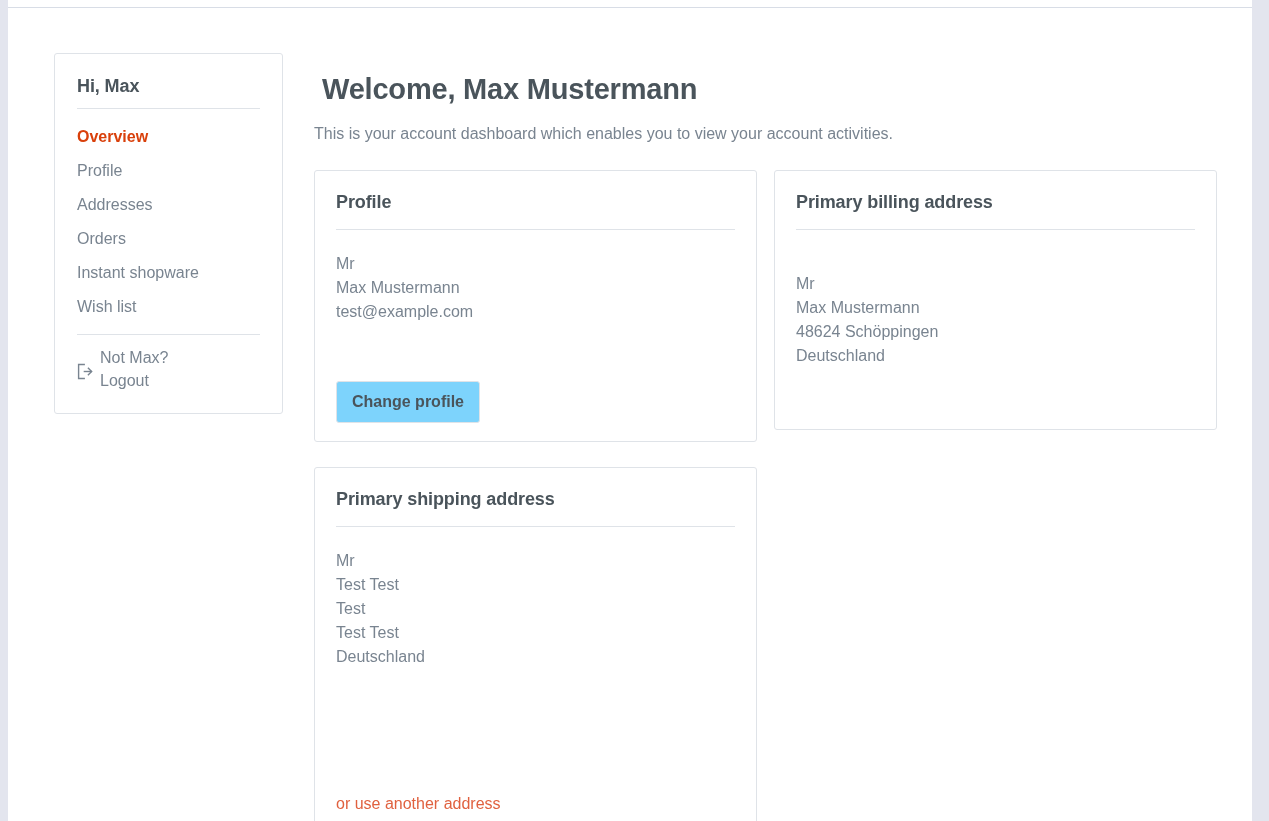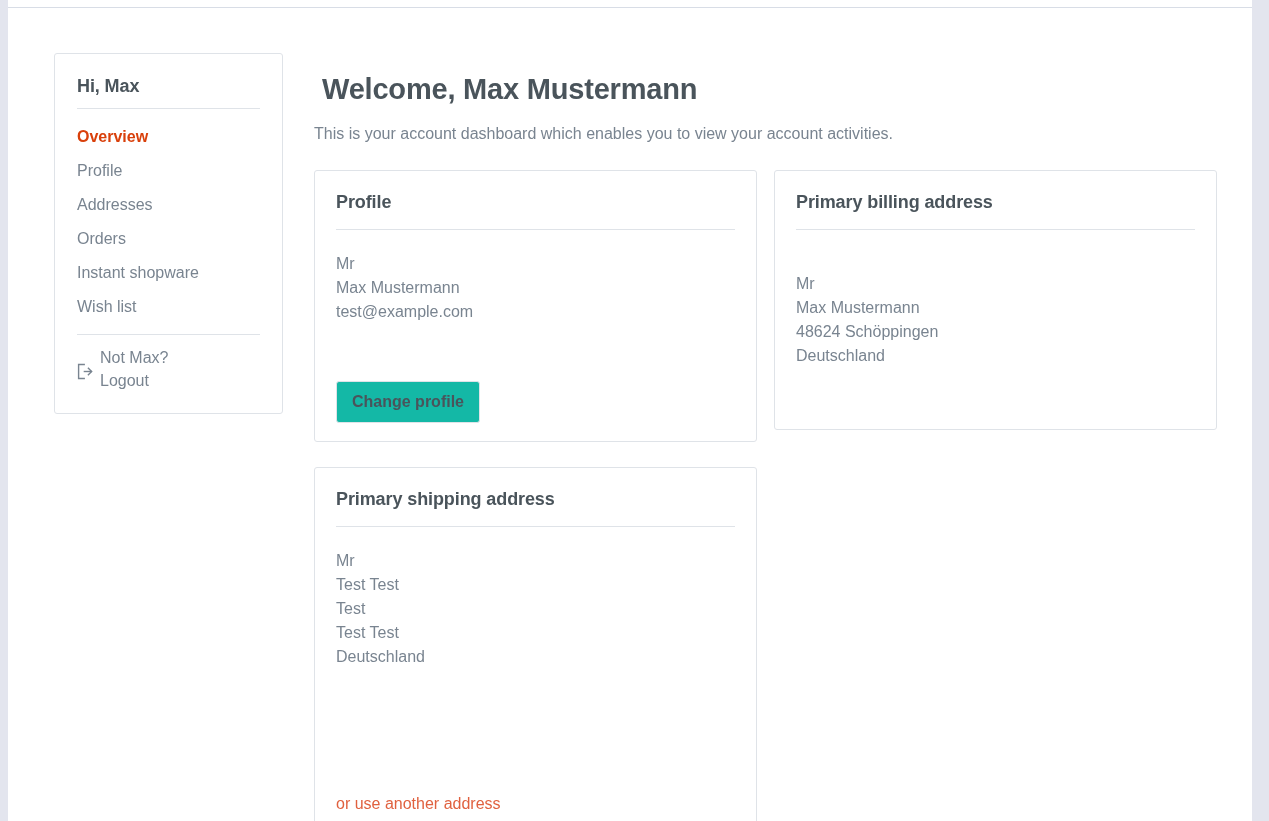--- a/index.html
+++ b/index.html
@@ -189,21 +189,21 @@
   .line-strong {
     display: block;
     font-weight: bold;
     color: #4a545b;
   }
   .spacer-line { display: block; height: 20px; }
 
   .btn {
     display: inline-block;
     align-self: flex-start;
-    background: #14b8a6;
+    background: #7dd3fc;
     border: 1px solid #dfe3e8;
     border-radius: 3px;
     color: #4a545b;
     font-family: inherit;
     font-size: 16px;
     font-weight: bold;
     line-height: 19px;
     padding: 10px 15px 11px 15px;
     cursor: pointer;
   }

